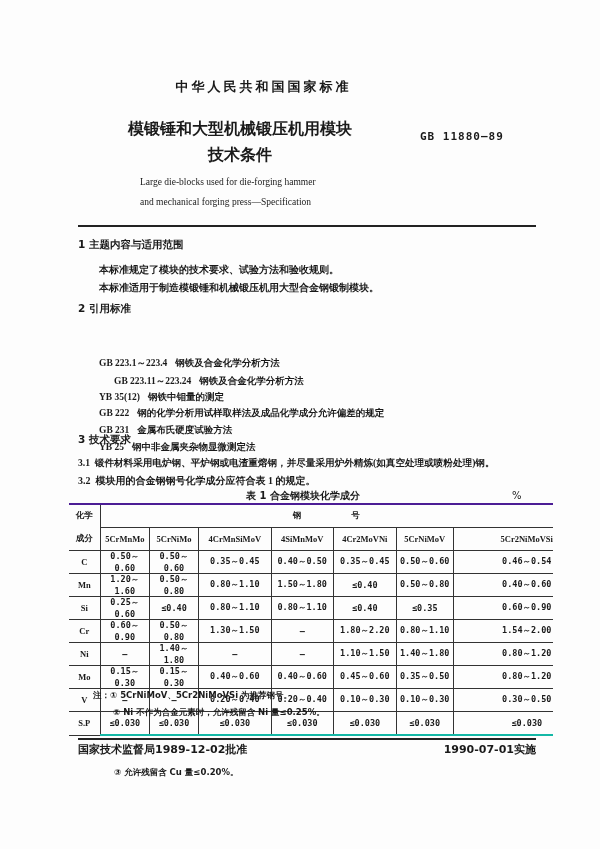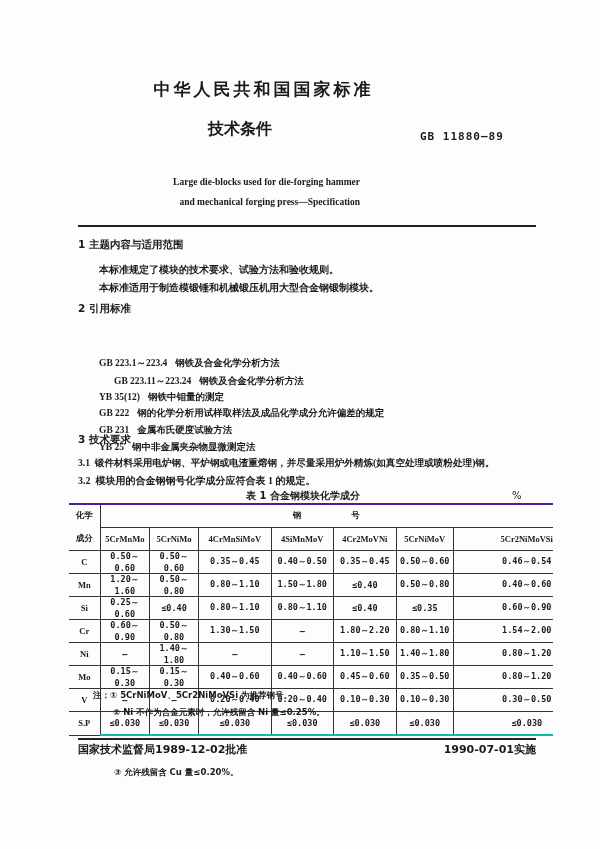--- a/index.html
+++ b/index.html
@@ -3,32 +3,32 @@
 <meta charset="utf-8">
 <style>
   html, body { margin: 0; padding: 0; }
   body {
     width: 600px; height: 849px; background: #fdfdfd; position: relative;
     font-family: "DejaVu Serif", serif; color: #1a1a1a; overflow: hidden;
   }
   .abs { position: absolute; }
   .org {
     left: 0; width: 527px; top: 78px; text-align: center;
-    font-family: "DejaVu Sans", sans-serif; font-weight: bold; font-size: 17px; letter-spacing: 3px;
+    font-family: "DejaVu Sans", sans-serif; font-weight: bold; font-size: 13px; letter-spacing: 3px;
   }
   .title {
     left: 120px; width: 240px; top: 116px; text-align: center;
     font-family: "DejaVu Sans", sans-serif; font-weight: bold; font-size: 16px; line-height: 26px;
   }
   .code {
     left: 420px; top: 130px; font-family: "DejaVu Sans Mono", monospace; font-size: 11px; letter-spacing: 1px; font-weight: bold;
   }
   .entitle {
-    left: 140px; width: 220px; top: 172px; text-align: right;
-    font-family: "Liberation Serif", serif; font-weight: bold; font-size: 9.5px; line-height: 20px;
+    left: 140px; width: 220px; top: 172px; text-align: left;
+    font-family: "Liberation Serif", serif; font-weight: normal; font-size: 9.5px; line-height: 20px;
   }
   .rule { height: 2px; background: #222; }
   .sec { font-family: "DejaVu Sans", sans-serif; font-weight: bold; font-size: 10.5px; }
   .para { font-family: Liberation Serif, serif; font-size: 10px; font-weight: bold; }
   .refline { font-family: "DejaVu Sans", sans-serif; font-size: 9.5px; font-weight: bold; }
   .refline .rc { font-family: "Liberation Serif", serif; display: inline-block; margin-right: 8px; margin-top: 30px; }
   .tcap { font-family: "DejaVu Sans", sans-serif; font-size: 10px; font-weight: bold; }
   table.comp {
     position: absolute; left: 69px; top: 503px; width: 484px;
     border-collapse: collapse; font-family: "DejaVu Sans Mono", monospace; font-size: 8.5px;
@@ -42,20 +42,21 @@
   table.comp td:first-child, table.comp th:first-child { border-left: none; }
   table.comp td:last-child, table.comp th:last-child { border-right: none; padding-left: 47px; }
   .note { font-family: "DejaVu Sans", sans-serif; font-size: 8.5px; font-weight: bold; }
   .foot { font-family: "DejaVu Sans", sans-serif; font-weight: bold; font-size: 11px; }
 </style>
 </head>
 <body>
 
 <div class="abs org">中华人民共和国国家标准</div>
 <div class="abs title">
+  <div>模锻锤和大型机械锻压机用模块</div>
   <div>技术条件</div>
 </div>
 <div class="abs code">GB 11880—89</div>
 <div class="abs entitle">
   <div>Large die-blocks used for die-forging hammer</div>
   <div>and mechanical forging press—Specification</div>
 </div>
 <div class="abs rule" style="left:78px; top:225px; width:458px;"></div>
 
 <div class="abs sec" style="left:78px; top:238px;">1  主题内容与适用范围</div>

